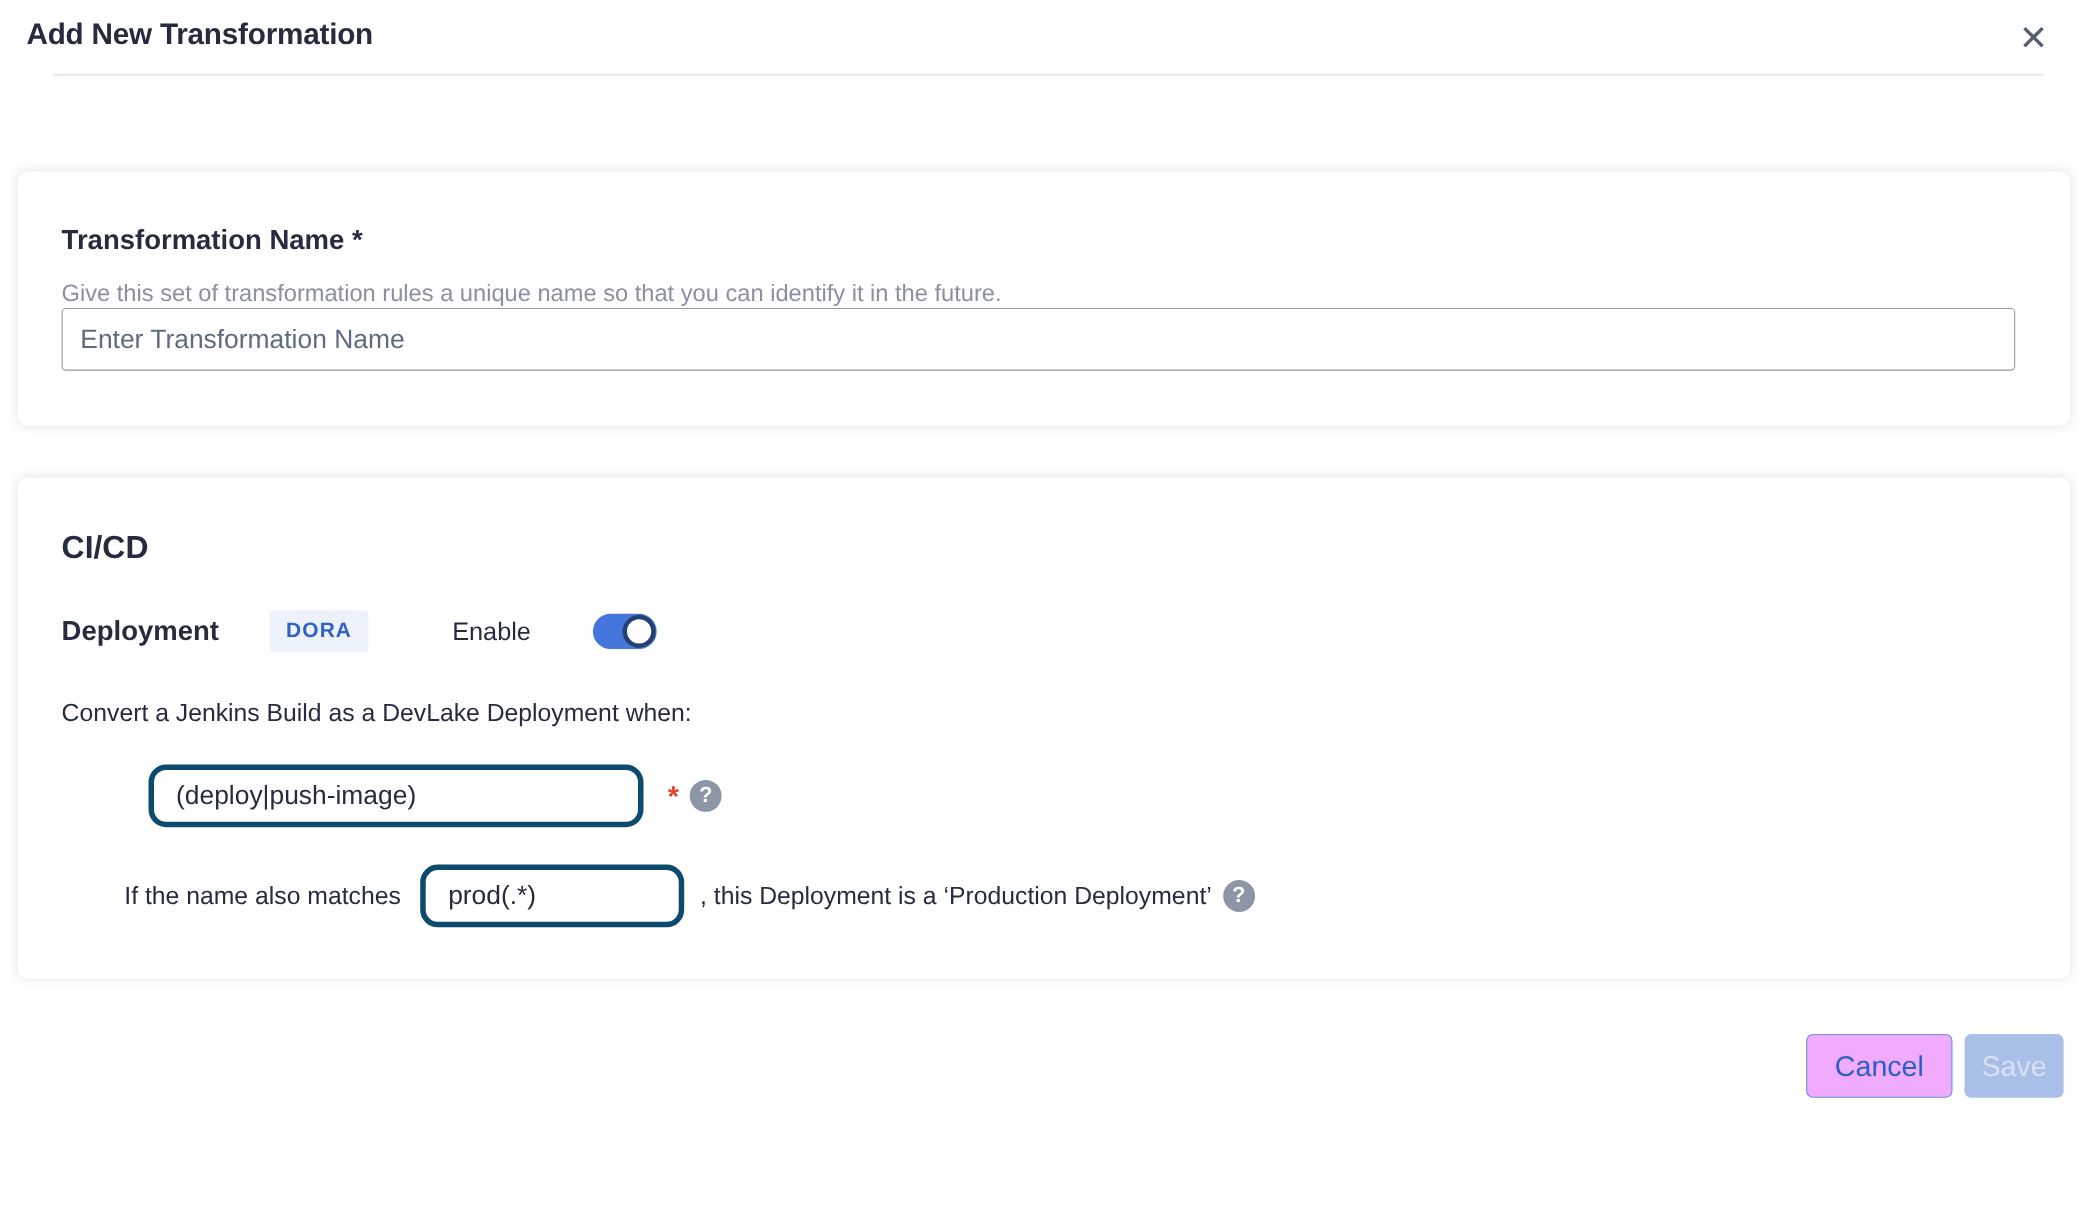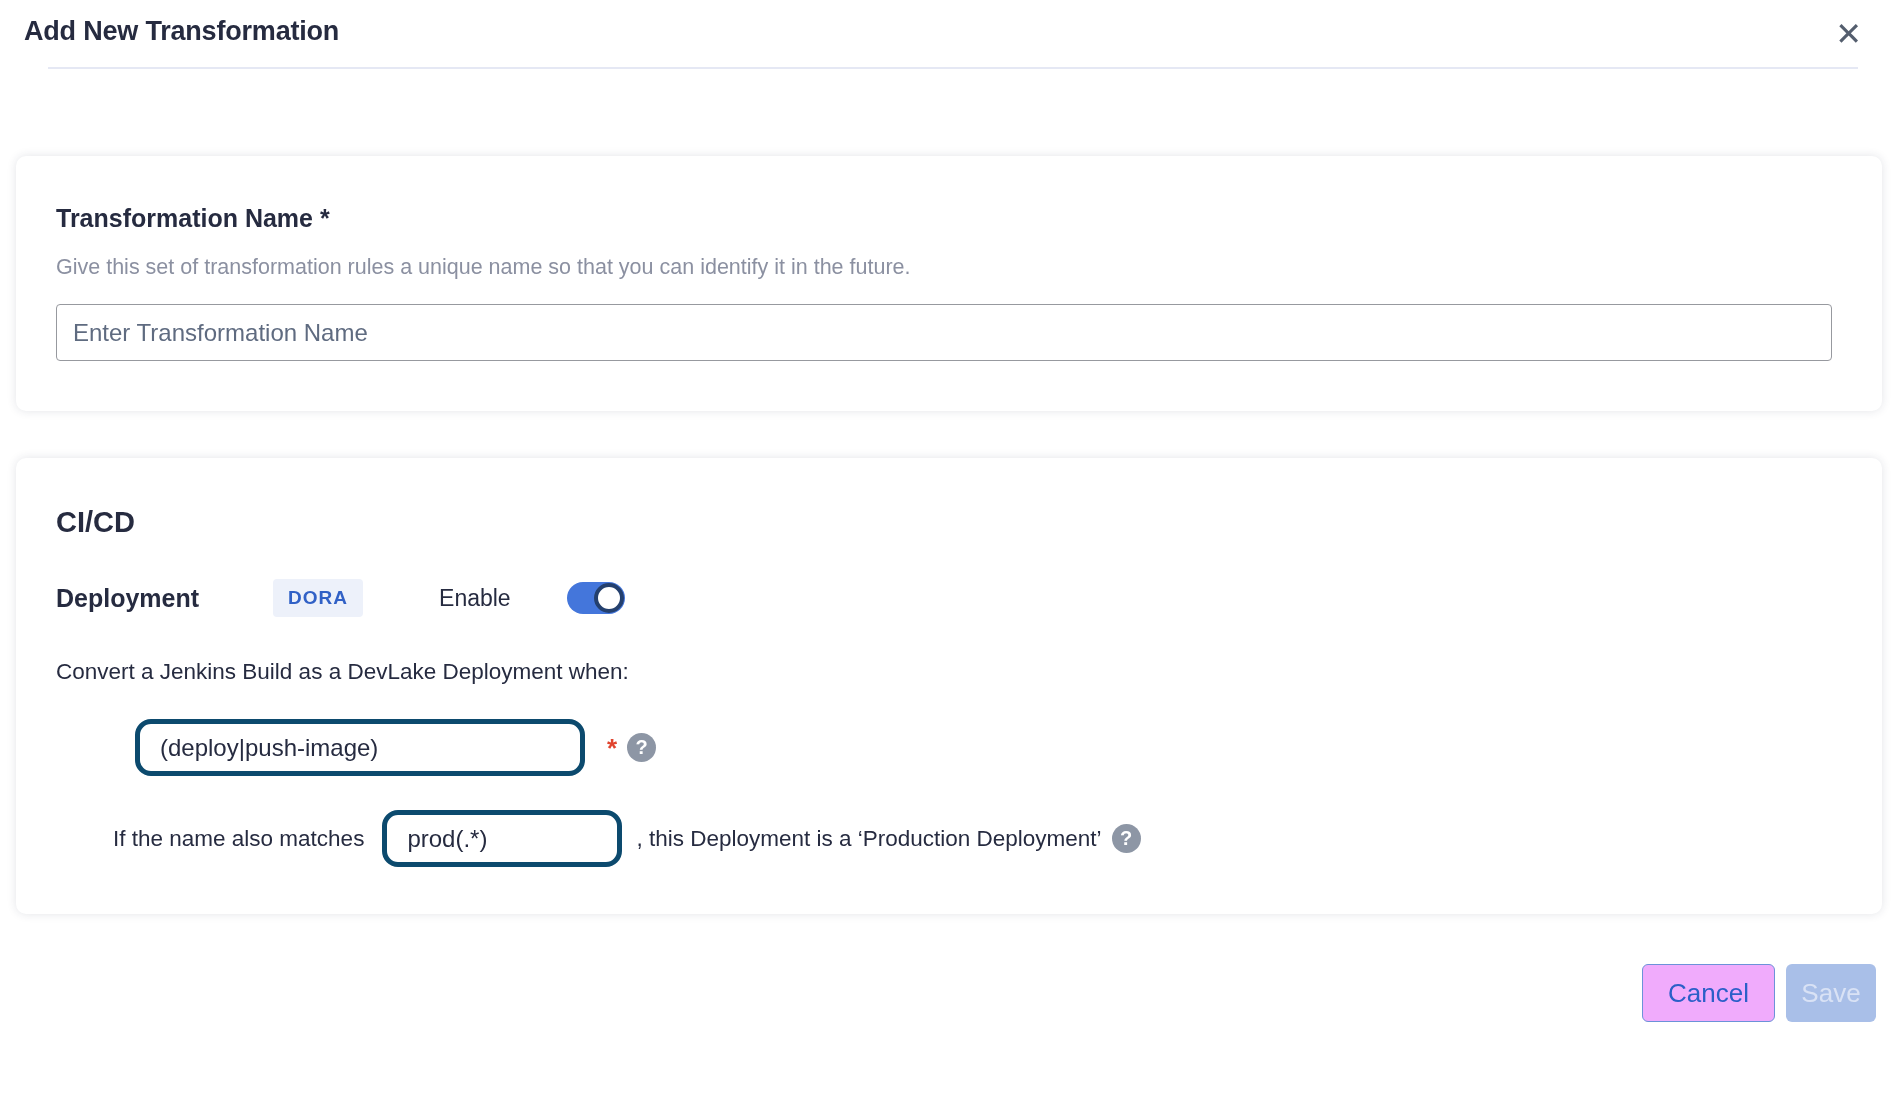--- a/index.html
+++ b/index.html
@@ -50,21 +50,20 @@
     font-size: 25px;
     font-weight: 700;
     color: #262b40;
   }
   .section-desc {
     margin-top: 22px;
     font-size: 21.5px;
     color: #8b90a1;
   }
   .name-input {
-    margin-top: 24px;
     width: 100%;
     height: 57px;
     border: 1px solid #97999f;
     border-radius: 4px;
     padding: 0 16px;
     font-size: 24px;
     font-family: "Liberation Sans", sans-serif;
     color: #262b40;
     outline: none;
   }
@@ -79,21 +78,21 @@
     margin-top: 40px;
     display: flex;
     align-items: center;
     gap: 38px;
   }
   .deployment-label {
     font-size: 25px;
     font-weight: 700;
   }
   .dora-badge {
-    margin-left: 36px;
+    margin-left: 8px;
     background: #edf1fa;
     color: #3161c6;
     font-size: 19px;
     font-weight: 700;
     letter-spacing: 1px;
     padding: 8px 15px;
     border-radius: 4px;
   }
   .enable-label {
     margin-left: 38px;

